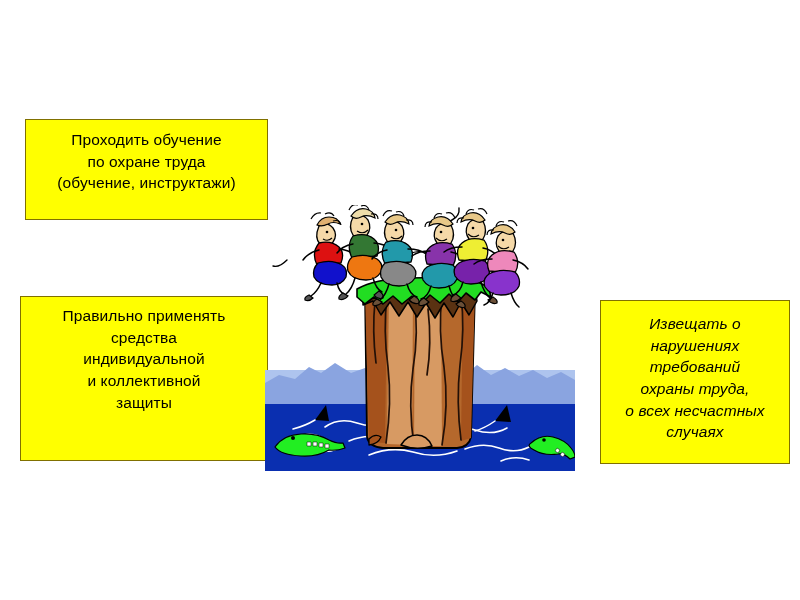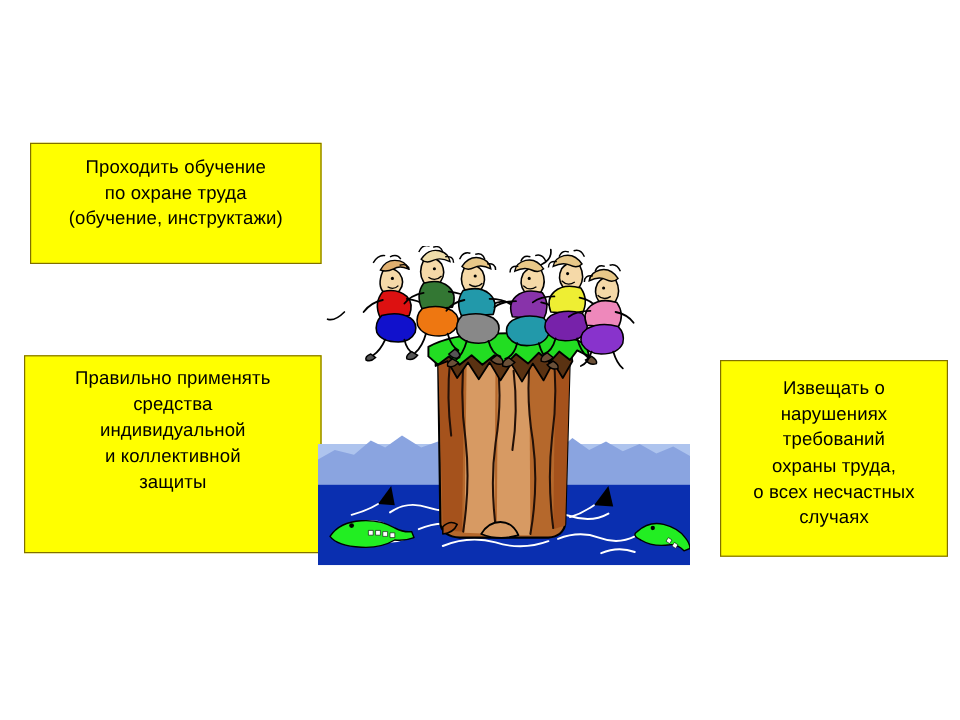--- a/index.html
+++ b/index.html
@@ -70,20 +70,21 @@
     padding-top: 8px;
   }
 
   #callout-report {
     left: 600px;
     top: 300px;
     width: 190px;
     height: 164px;
     align-items: flex-start;
     padding-top: 12px;
+    font-style: italic;
   }
 
   
   #illustration {
     position: absolute;
     left: 265px;
     top: 205px;
     width: 310px;
     height: 266px;
   }

